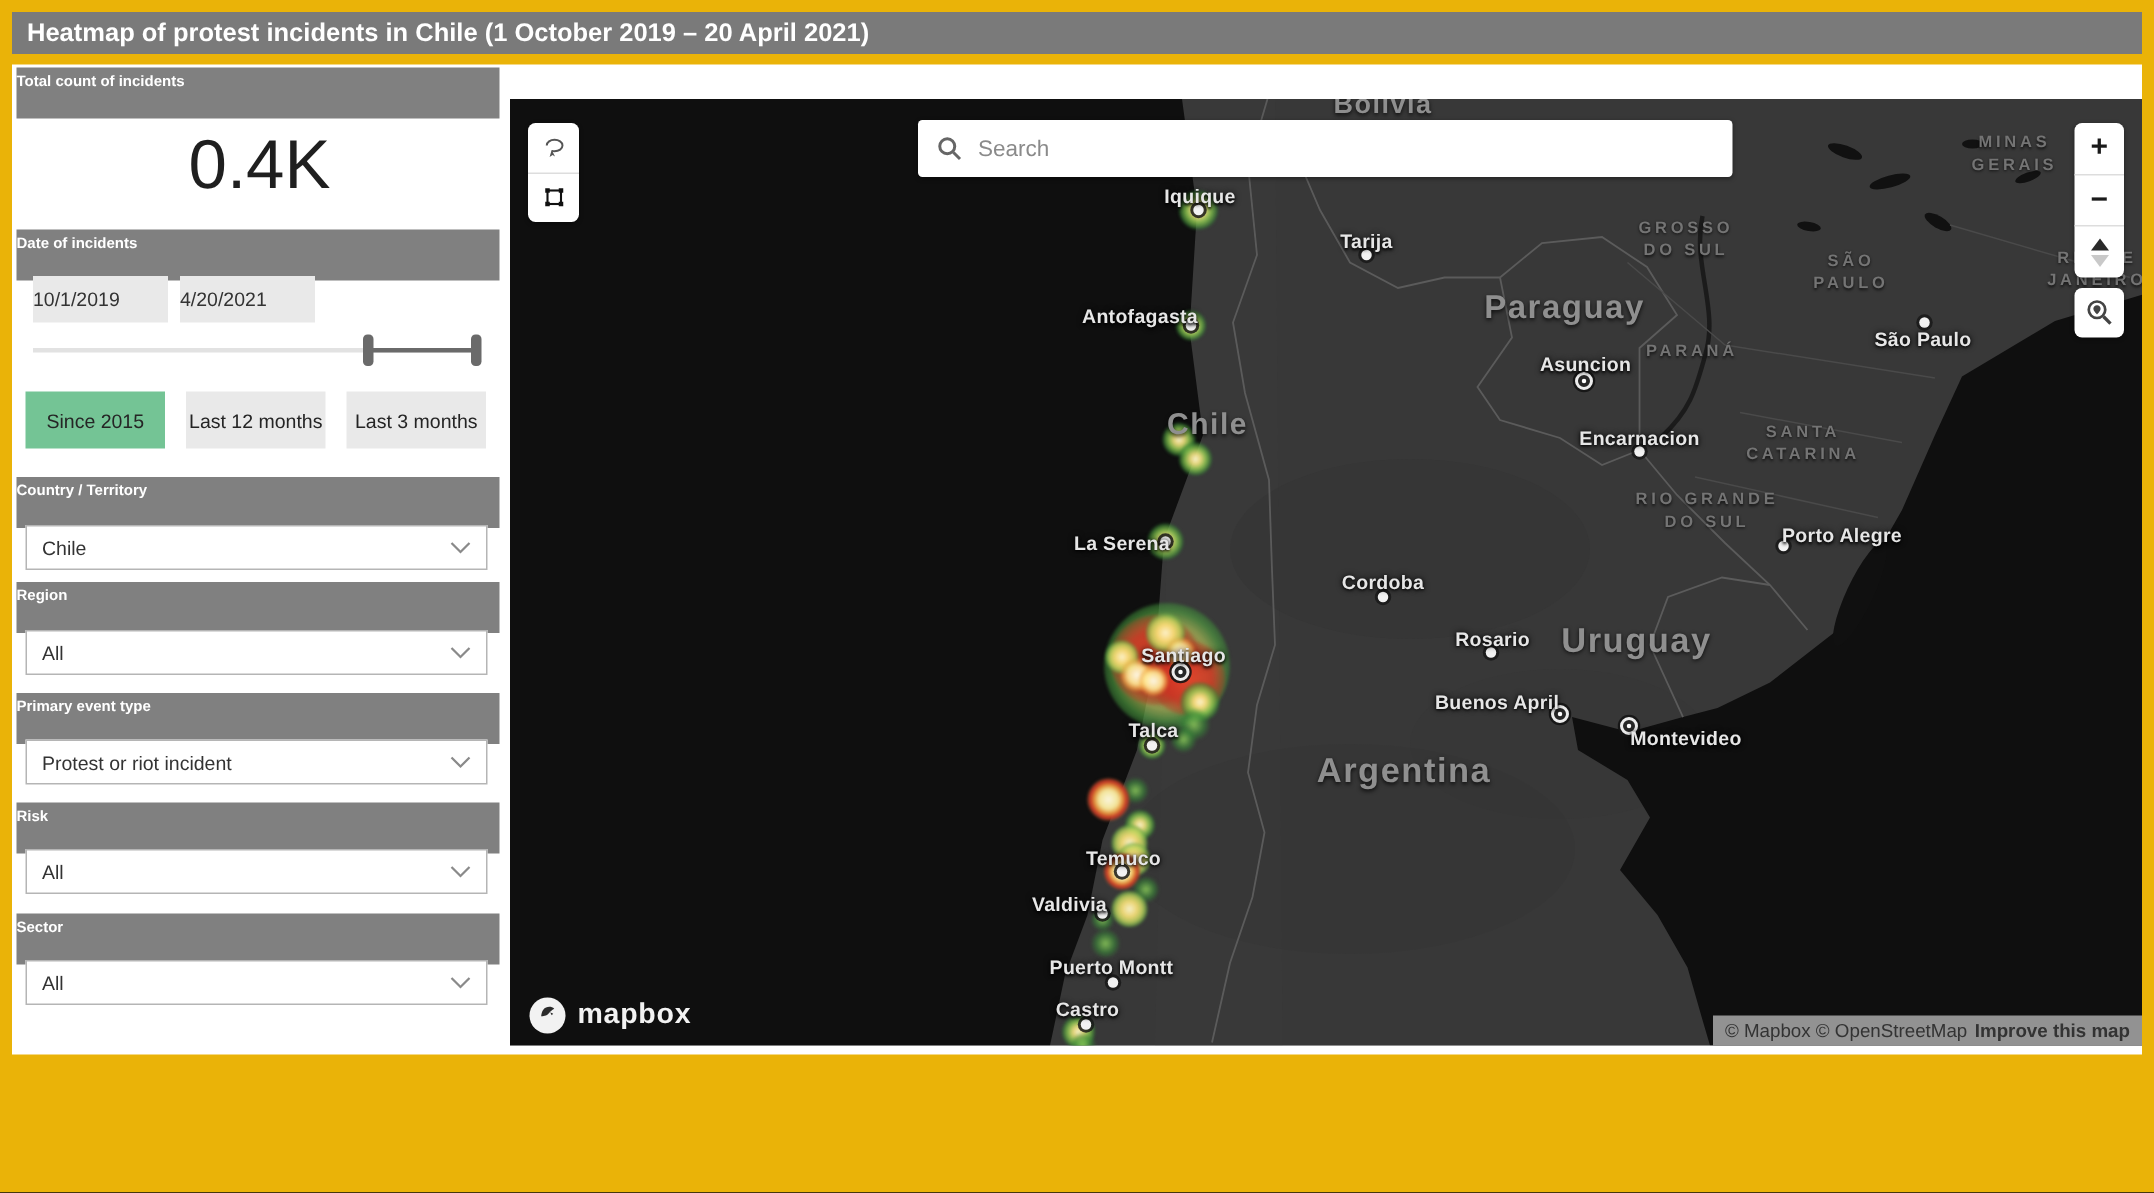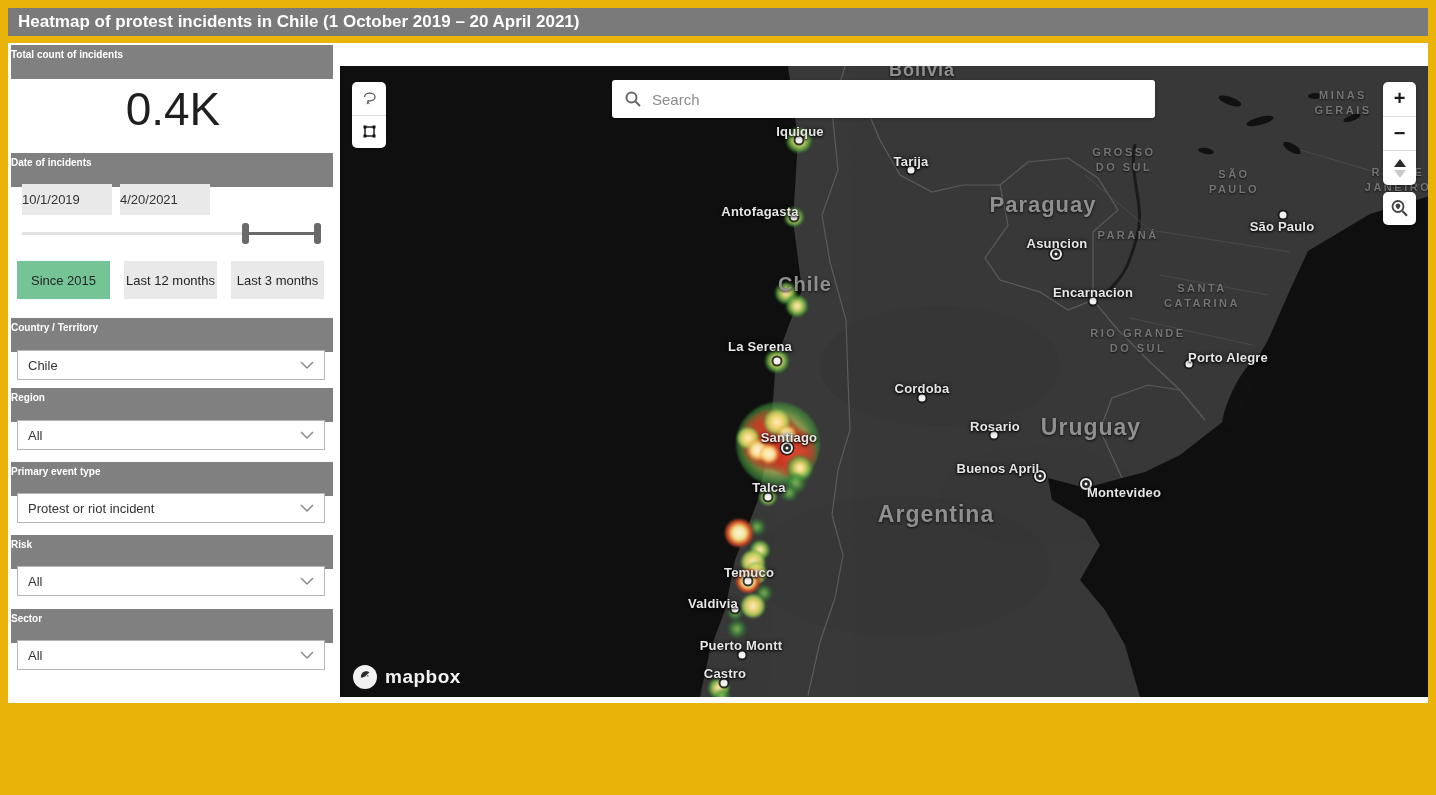--- a/index.html
+++ b/index.html
@@ -267,21 +267,21 @@
           <div class="maplbl lbl-state" style="left: 1058px; top: 114px;">RIO DE
 JANEIRO</div>
           <div class="maplbl lbl-state" style="left: 788px; top: 169px;">PARANÁ</div>
           <div class="maplbl lbl-state" style="left: 862px; top: 230px;">SANTA
 CATARINA</div>
           <div class="maplbl lbl-state" style="left: 798px; top: 275px;">RIO GRANDE
 DO SUL</div>
           <div class="maplbl lbl-city" style="left: 460px; top: 65px;">Iquique</div>
           <div class="maplbl lbl-city" style="left: 571px; top: 95px;">Tarija</div>
           <div class="maplbl lbl-city" style="left: 420px; top: 145px;">Antofagasta</div>
-          <div class="maplbl lbl-city" style="left: 408px; top: 280px; margin-left: 12px;">La Serena</div>
+          <div class="maplbl lbl-city" style="left: 408px; top: 296px;">La Serena</div>
           <div class="maplbl lbl-city" style="left: 449px; top: 371px;">Santiago</div>
           <div class="maplbl lbl-city" style="left: 429px; top: 421px;">Talca</div>
           <div class="maplbl lbl-city" style="left: 409px; top: 506px;">Temuco</div>
           <div class="maplbl lbl-city" style="left: 373px; top: 537px;">Valdivia</div>
           <div class="maplbl lbl-city" style="left: 401px; top: 579px;">Puerto Montt</div>
           <div class="maplbl lbl-city" style="left: 385px; top: 607px;">Castro</div>
           <div class="maplbl lbl-city" style="left: 582px; top: 322px;">Cordoba</div>
           <div class="maplbl lbl-city" style="left: 655px; top: 360px;">Rosario</div>
           <div class="maplbl lbl-city" style="left: 658px; top: 402px;">Buenos April</div>
           <div class="maplbl lbl-city" style="left: 784px; top: 426px;">Montevideo</div>
@@ -337,16 +337,20 @@
       </div>
 
       <div class="mapbox-logo">
         <svg width="26" height="26" viewBox="0 0 26 26">
           <circle cx="13" cy="13" r="12" fill="#f2f2f2"></circle>
           <path d="M17.5 8.5c-2-2-5.5-1.6-7.3.6-1.3 1.6-1.4 4.5-1.4 4.5s2.9-.1 4.5-1.4c.6-.5 1-1.1 1.3-1.7l1.2 2.4 1-1 -2.4-1.2c.6-.3 1.2-.7 1.7-1.3z" fill="#2b2b2b"></path>
         </svg>
         <span class="word">mapbox</span>
       </div>
 
+      <div class="attribution">
+        <span>© Mapbox © OpenStreetMap</span>
+        <span class="link">Improve this map</span>
+      </div>
 
     </div>
   </div>
 </div>
 
 </body></html>

